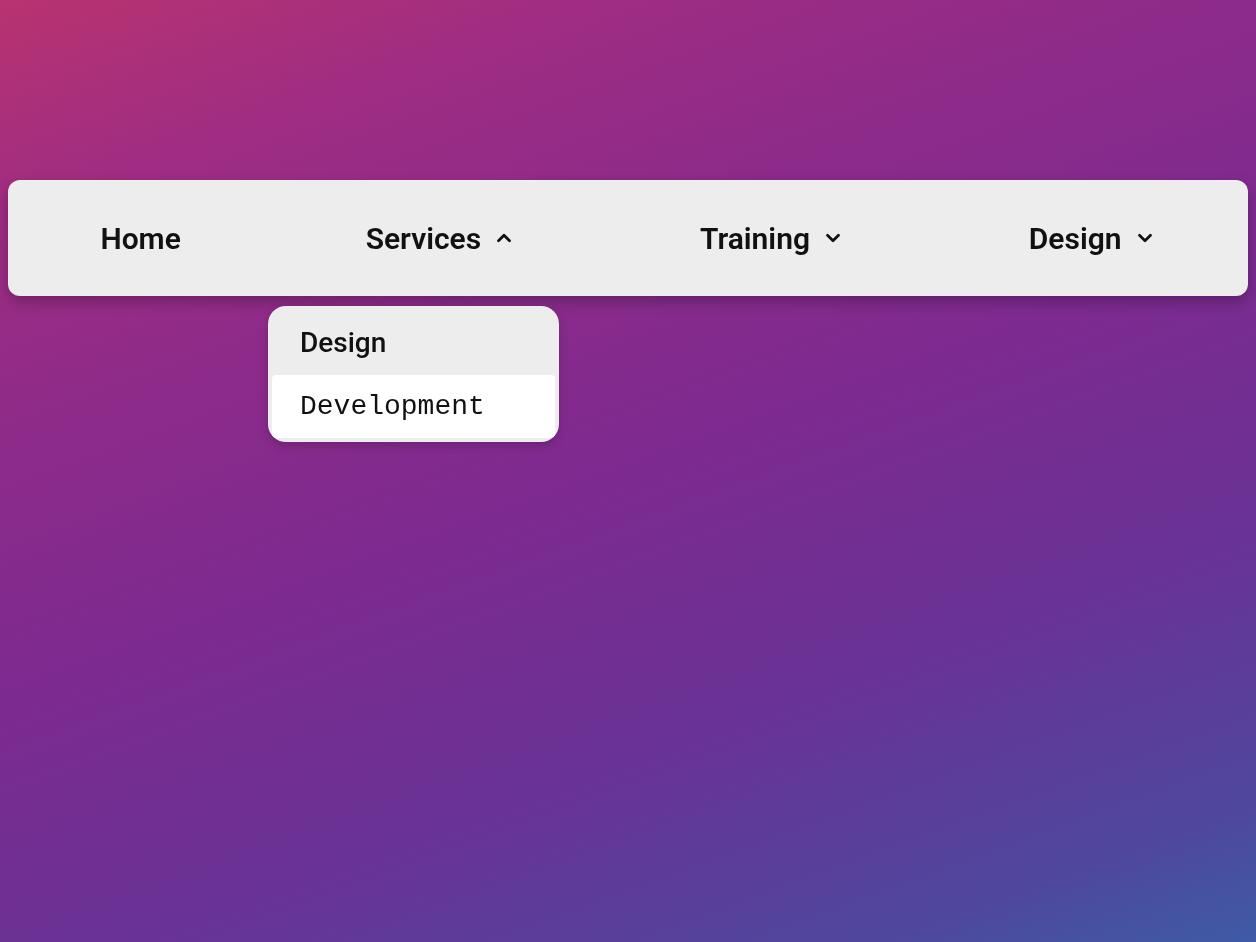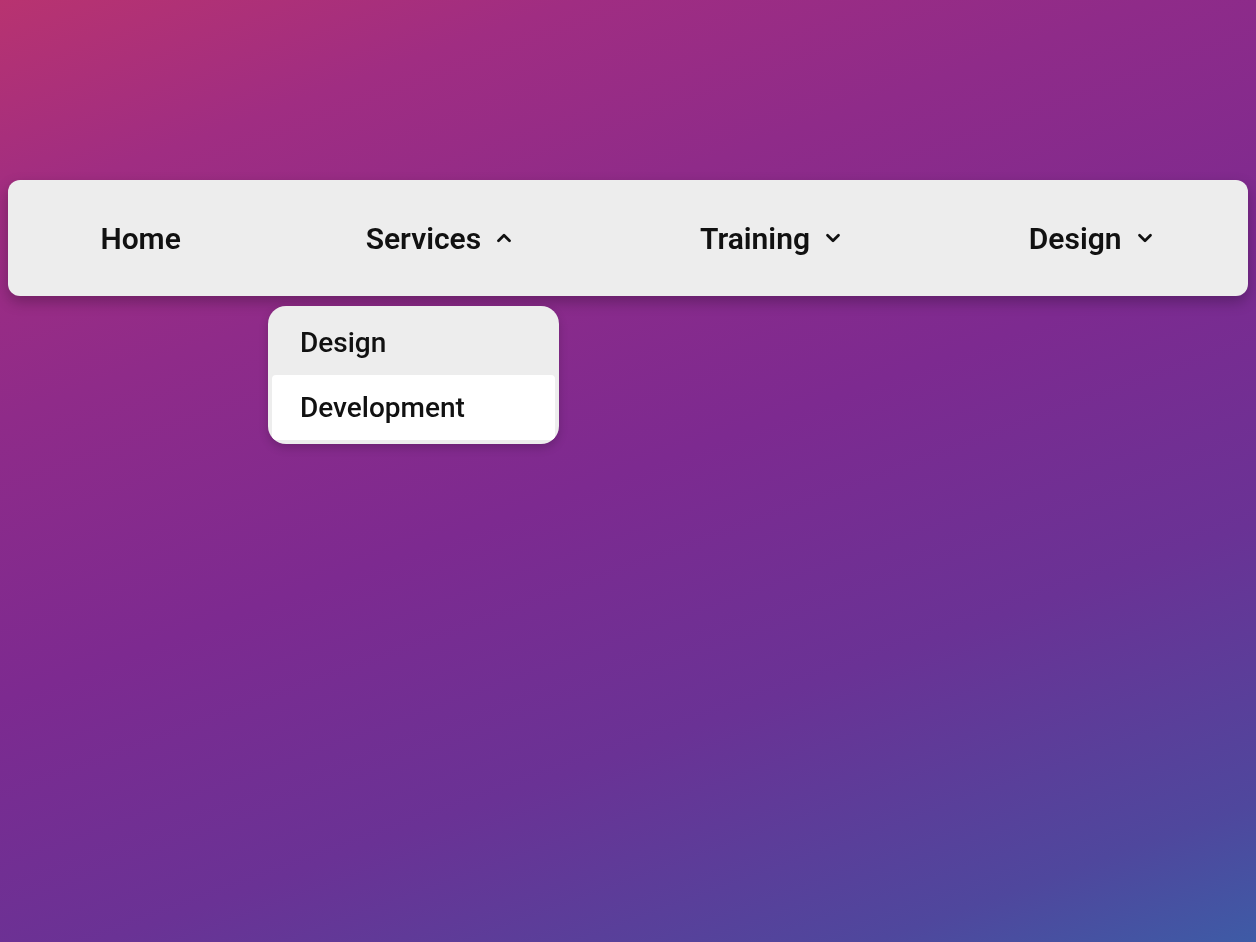--- a/index.html
+++ b/index.html
@@ -78,20 +78,21 @@
       padding: 16px 28px;
       font-size: 28px;
       font-weight: 500;
       color: #111;
       cursor: pointer;
       border-radius: 4px;
     }
 
     .dropdown-item.active {
       background: #ffffff;
+      font-family: Liberation Mono, monospace;
     }
   </style>
 </head>
 <body>
 
 <nav class="navbar">
 
   <div class="nav-item">
     <span>Home</span>
   </div>

